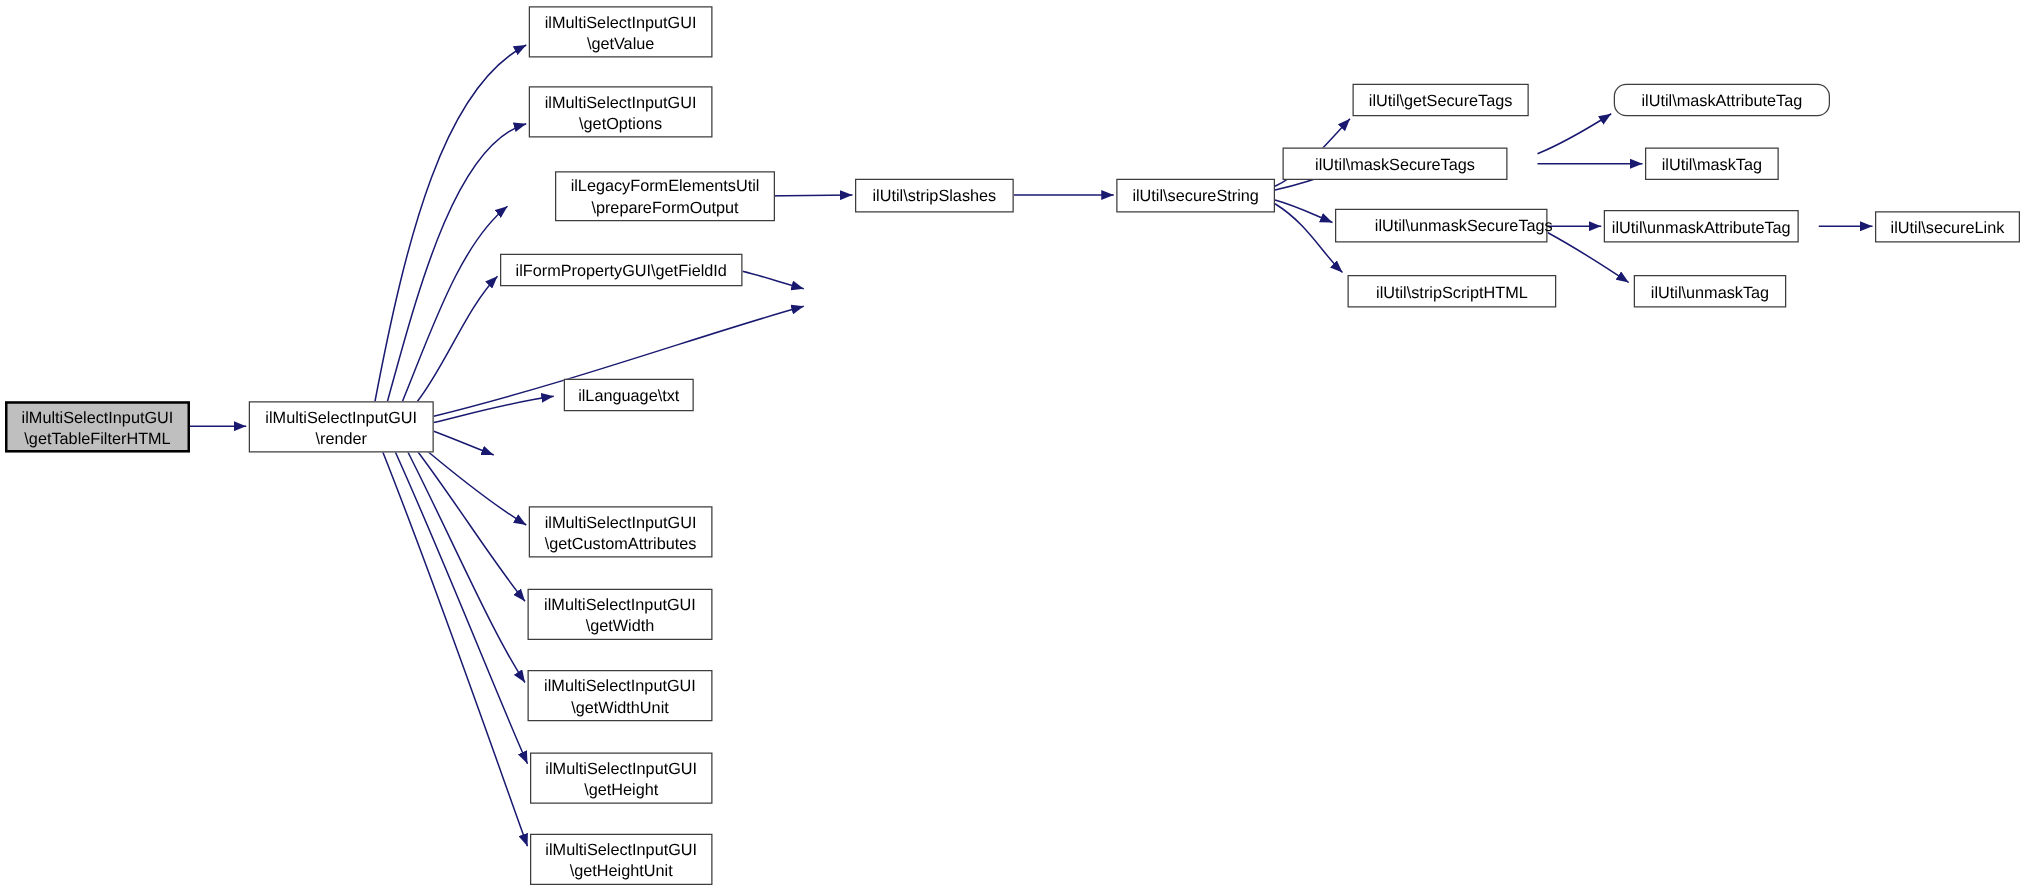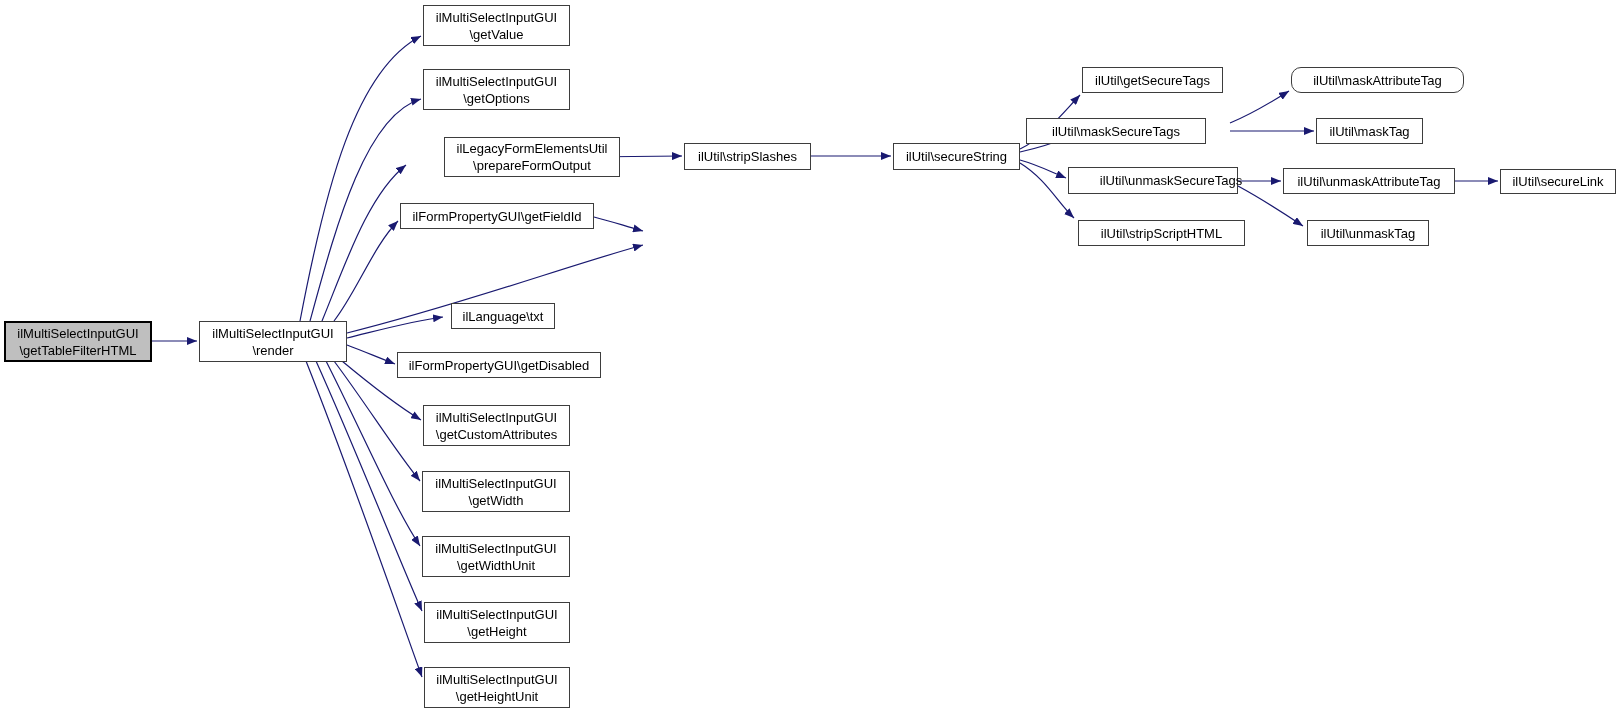--- a/index.html
+++ b/index.html
@@ -91,23 +91,20 @@
   <div class="node" style="left:408px;top:137px;width:176px;height:40px;margin-left:36px;">
     <span>ilLegacyFormElementsUtil
 \prepareFormOutput</span>
   </div>
   <div class="node" style="left:400px;top:203px;width:194px;height:26px;">
     <span>ilFormPropertyGUI\getFieldId</span>
   </div>
   <div class="node" style="left:451px;top:303px;width:104px;height:26px;">
     <span>ilLanguage\txt</span>
   </div>
-  <div class="node" style="left:397px;top:352px;width:204px;height:26px;">
-    <span>ilFormPropertyGUI\getDisabled</span>
-  </div>
   <div class="node" style="left:423px;top:405px;width:147px;height:41px;">
     <span>ilMultiSelectInputGUI
 \getCustomAttributes</span>
   </div>
   <div class="node" style="left:422px;top:471px;width:148px;height:41px;">
     <span>ilMultiSelectInputGUI
 \getWidth</span>
   </div>
   <div class="node" style="left:422px;top:536px;width:148px;height:41px;">
     <span>ilMultiSelectInputGUI
@@ -138,21 +135,21 @@
   </div>
   <div class="node" style="left:1078px;top:220px;width:167px;height:26px;">
     <span>ilUtil\stripScriptHTML</span>
   </div>
   <div class="node" style="left:1291px;top:67px;width:173px;height:26px;border-radius:10px;">
     <span>ilUtil\maskAttributeTag</span>
   </div>
   <div class="node" style="left:1316px;top:118px;width:107px;height:26px;">
     <span>ilUtil\maskTag</span>
   </div>
-  <div class="node" style="left:1283px;top:168px;width:172px;height:26px;">
+  <div class="node" style="left:1283px;top:168px;width:156px;height:26px;">
     <span>ilUtil\unmaskAttributeTag</span>
   </div>
   <div class="node" style="left:1500px;top:169px;width:116px;height:25px;">
     <span>ilUtil\secureLink</span>
   </div>
   <div class="node" style="left:1307px;top:220px;width:122px;height:26px;">
     <span>ilUtil\unmaskTag</span>
   </div>
 
 </div>

